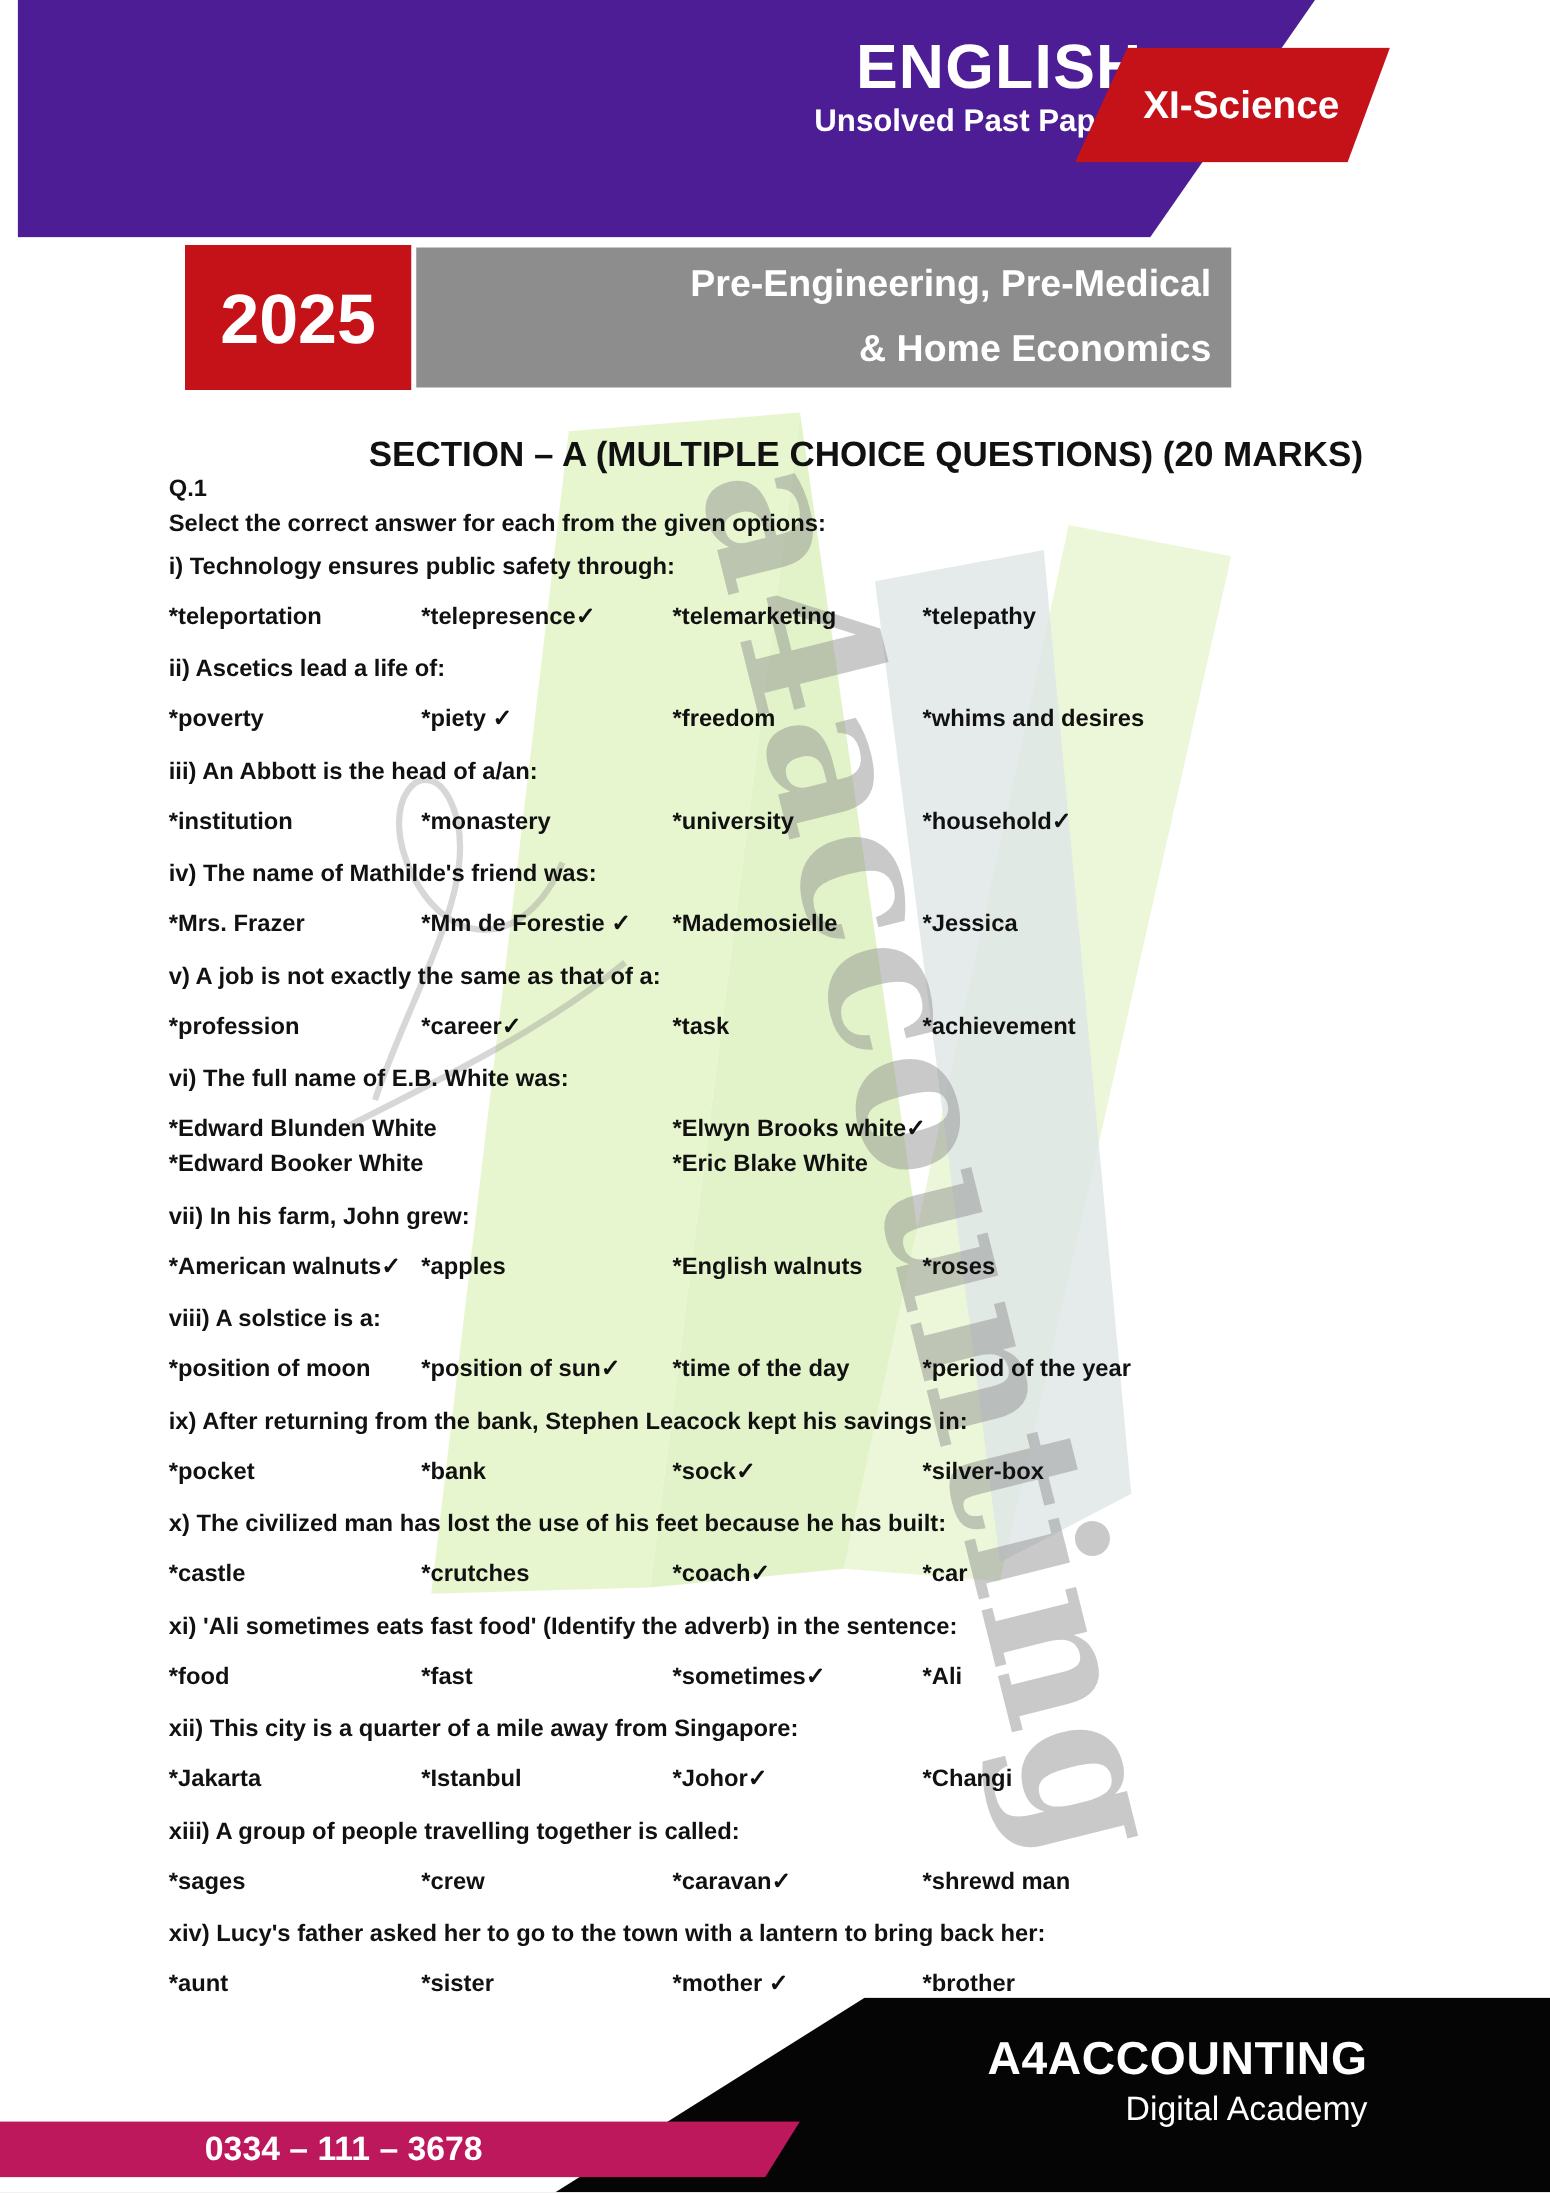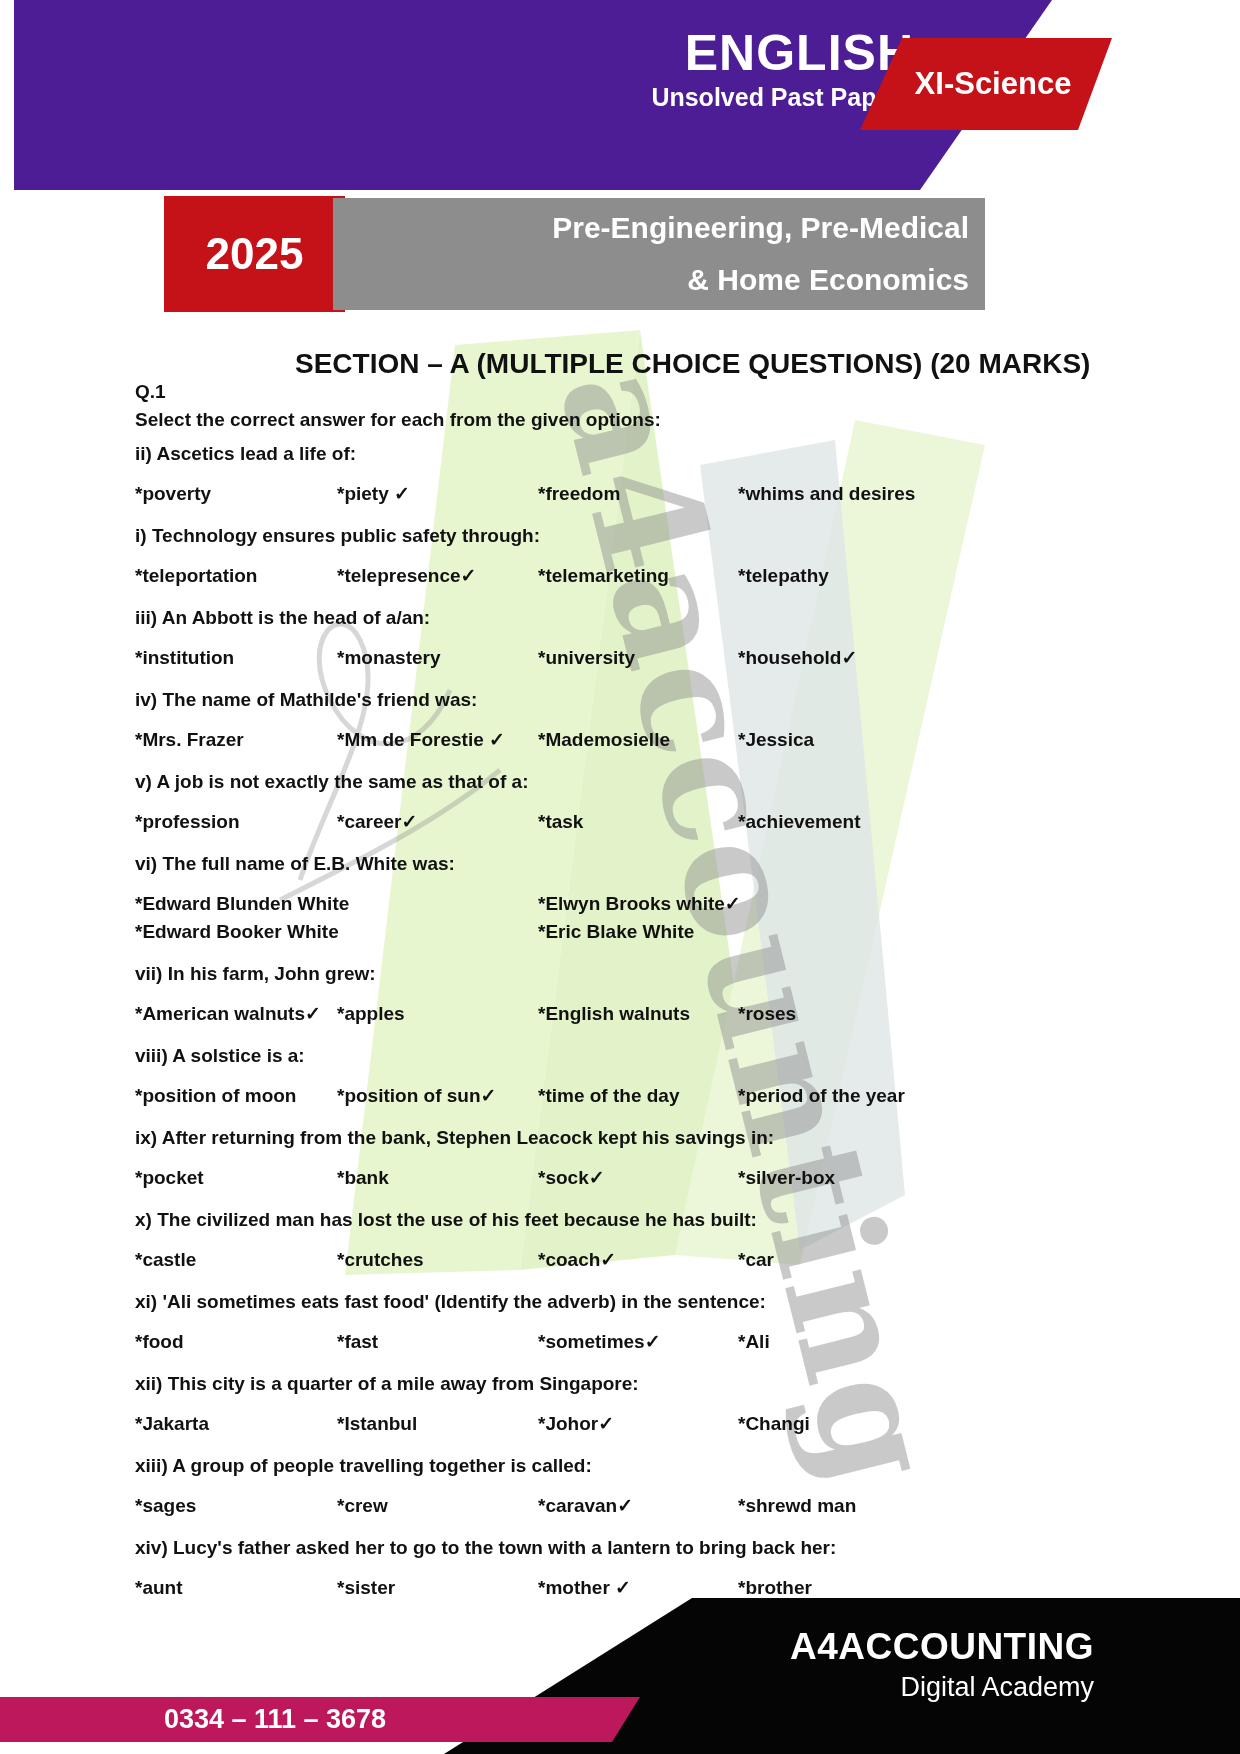--- a/index.html
+++ b/index.html
@@ -15,23 +15,23 @@
   .hdr-text{position:absolute;top:26px;right:200px;text-align:right;color:#fff;}
   .hdr-subject{font-size:50px;font-weight:800;line-height:54px;letter-spacing:1px;}
   .hdr-subtitle{font-size:25px;font-weight:700;line-height:30px;margin-top:2px;}
   .class-badge{
     position:absolute;left:860px;top:38px;width:252px;height:92px;background:#c51218;
     clip-path:polygon(42px 0,252px 0,218px 92px,0 92px);
     display:flex;align-items:center;justify-content:center;
     color:#fff;font-size:31px;font-weight:700;padding-left:14px;box-sizing:border-box;
   }
   .year-badge{
-    position:absolute;left:164px;top:196px;width:181px;height:116px;background:#c51218;
+    position:absolute;left:148px;top:196px;width:181px;height:116px;background:#c51218;
     display:flex;align-items:center;justify-content:center;
-    color:#fff;font-size:44px;font-weight:700;
+    color:#fff;font-size:56px;font-weight:700;
   }
   .program-banner{
     position:absolute;left:333px;top:198px;width:652px;height:112px;background:#8d8d8d;
     color:#fff;text-align:right;box-sizing:border-box;padding:4px 16px 0 0;
   }
   .program-line{font-size:30px;font-weight:700;line-height:52px;white-space:nowrap;}
   
   .watermark{position:absolute;left:0;top:0;z-index:0;}
   
   .content{position:absolute;left:135px;top:350px;width:815px;z-index:1;}
@@ -93,36 +93,36 @@
   </div>
 
   <div class="content">
     <div class="section-title">SECTION – A (MULTIPLE CHOICE QUESTIONS) (20 MARKS)</div>
     <div class="q1-line">
       <span class="q1-label">Q.1</span>
       <span>Select the correct answer for each from the given options:</span>
     </div>
     <div>
   <div class="qblock">
+    <div class="qtext">i) Technology ensures public safety through:</div>
+    <div class="options-row four-col">
+            <div class="opt">*teleportation</div>
+            <div class="opt">*telepresence✓</div>
+            <div class="opt">*telemarketing</div>
+            <div class="opt">*telepathy</div>
+          </div>
+  </div>
+
+  <div class="qblock">
     <div class="qtext">ii) Ascetics lead a life of:</div>
     <div class="options-row four-col">
             <div class="opt">*poverty</div>
             <div class="opt">*piety ✓</div>
             <div class="opt">*freedom</div>
             <div class="opt">*whims and desires</div>
-          </div>
-  </div>
-
-  <div class="qblock">
-    <div class="qtext">i) Technology ensures public safety through:</div>
-    <div class="options-row four-col">
-            <div class="opt">*teleportation</div>
-            <div class="opt">*telepresence✓</div>
-            <div class="opt">*telemarketing</div>
-            <div class="opt">*telepathy</div>
           </div>
   </div>
 
   <div class="qblock">
     <div class="qtext">iii) An Abbott is the head of a/an:</div>
     <div class="options-row four-col">
             <div class="opt">*institution</div>
             <div class="opt">*monastery</div>
             <div class="opt">*university</div>
             <div class="opt">*household✓</div>

